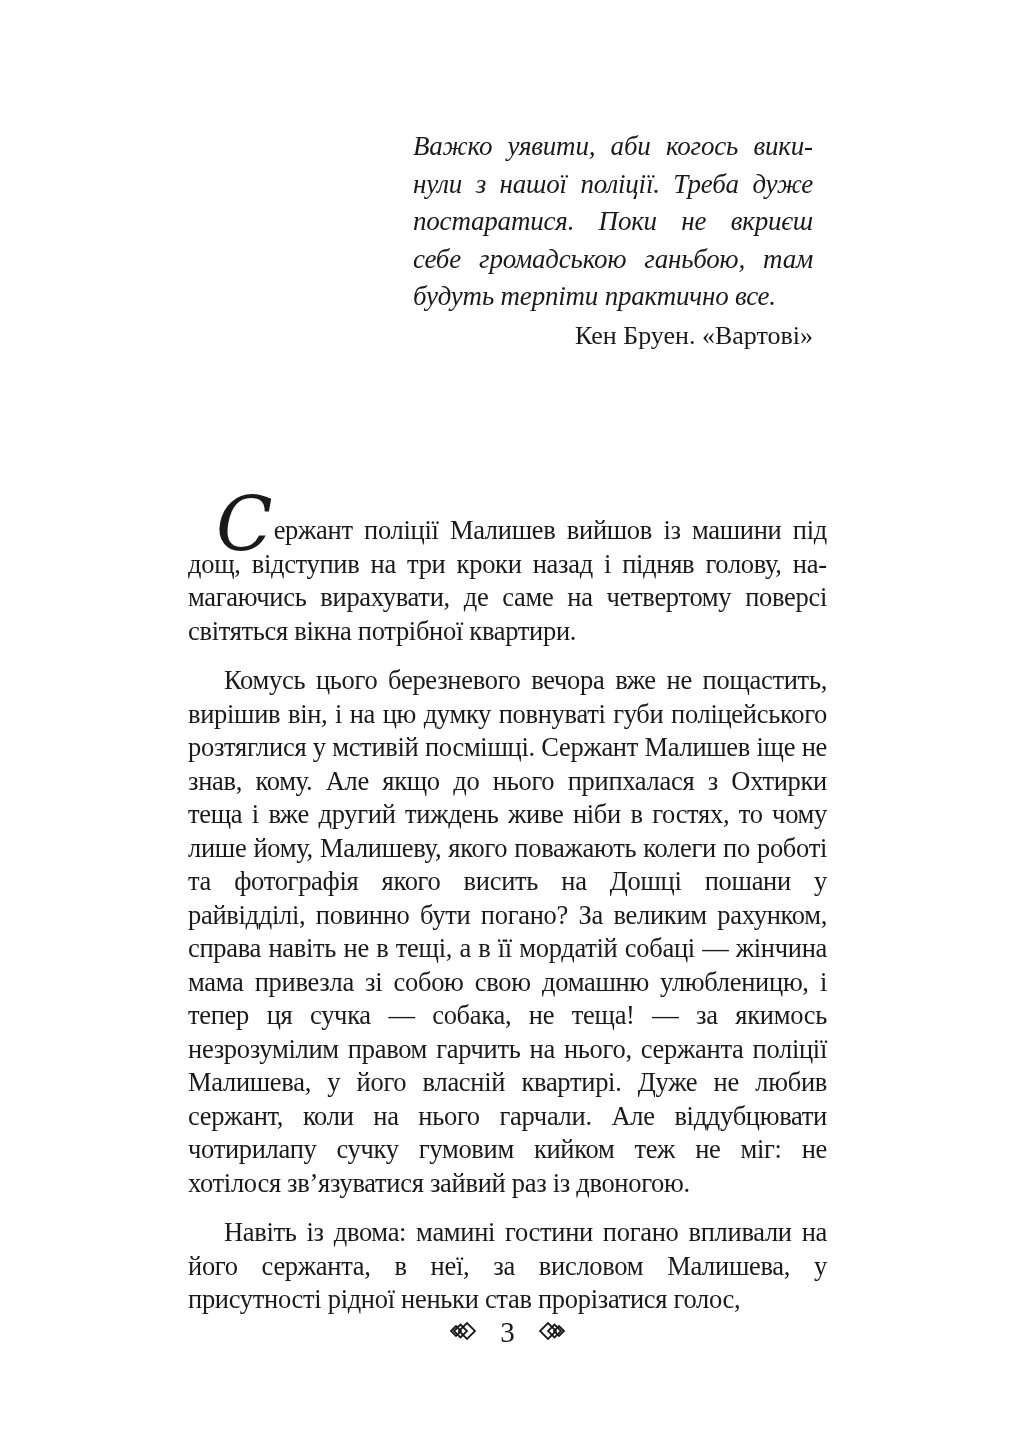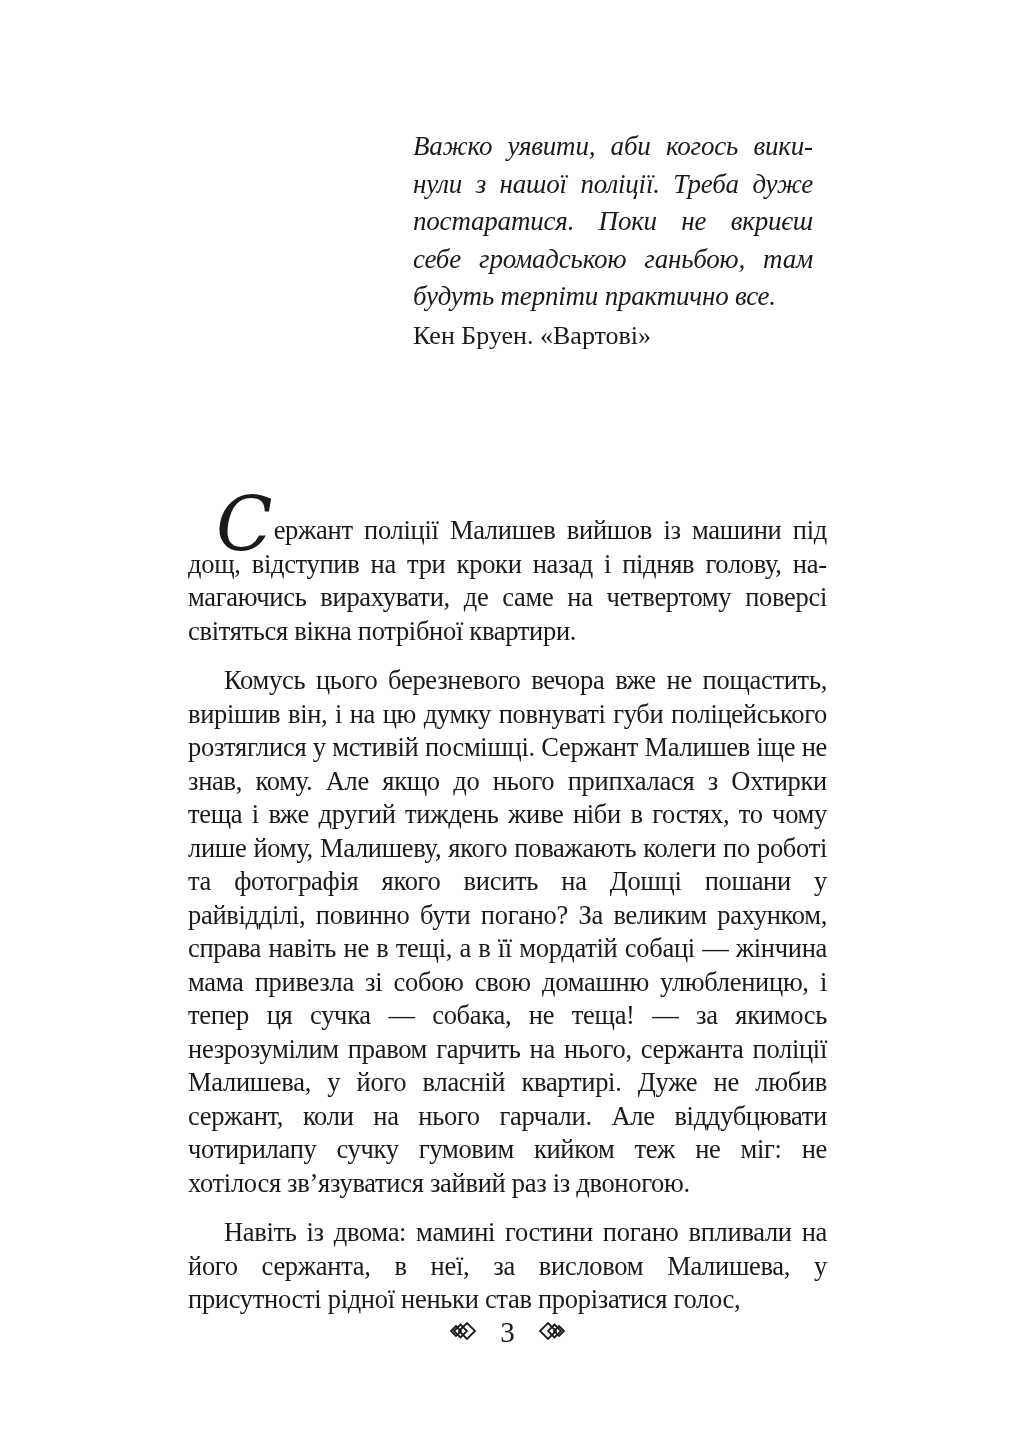--- a/index.html
+++ b/index.html
@@ -24,21 +24,21 @@
   .epigraph-text {
     font-style: italic;
     font-size: 27px;
     line-height: 37.6px;
     text-align: justify;
     letter-spacing: -0.2px;
   }
   .epigraph-attr {
     font-size: 26px;
     line-height: 37.6px;
-    text-align: left;
+    text-align: right;
     margin-top: 1px;
   }
   
   .chapter {
     position: absolute;
     left: 211px;
     top: 330px;
   }
   .chapter-number, .chapter-title {
     font-family: "DejaVu Sans", sans-serif;

